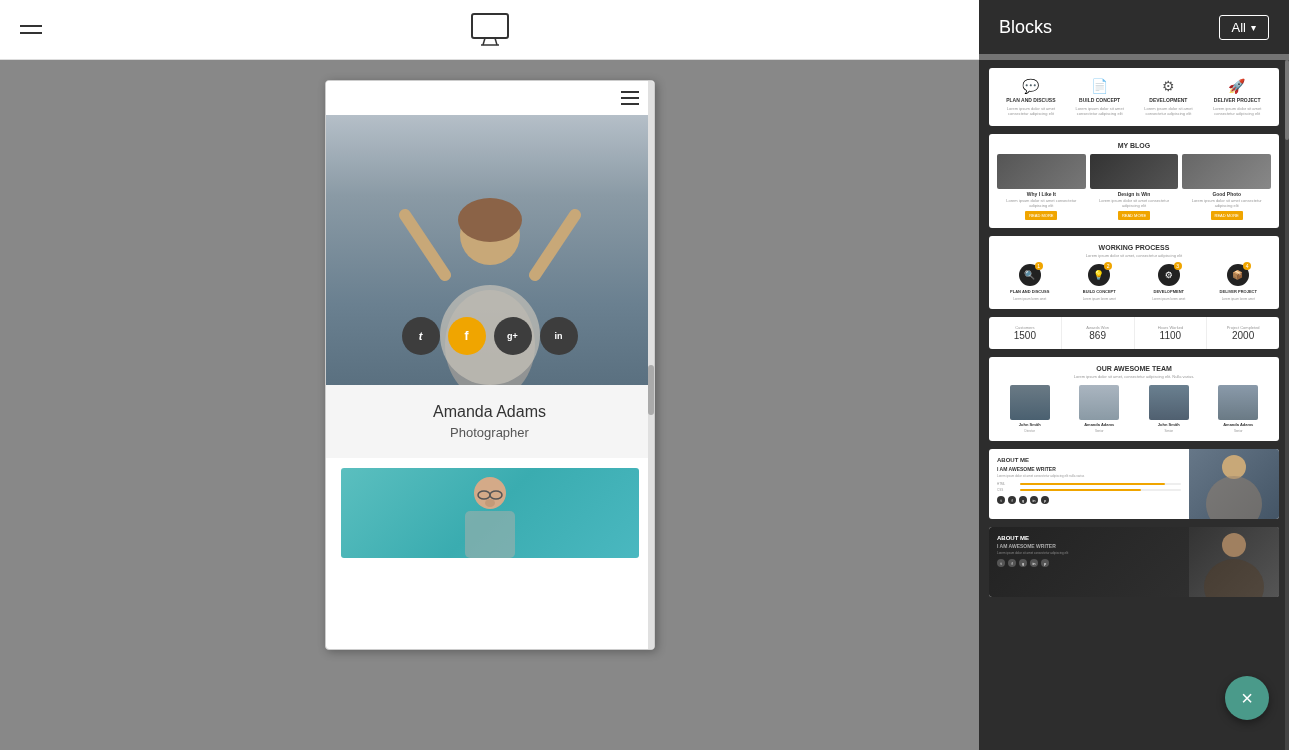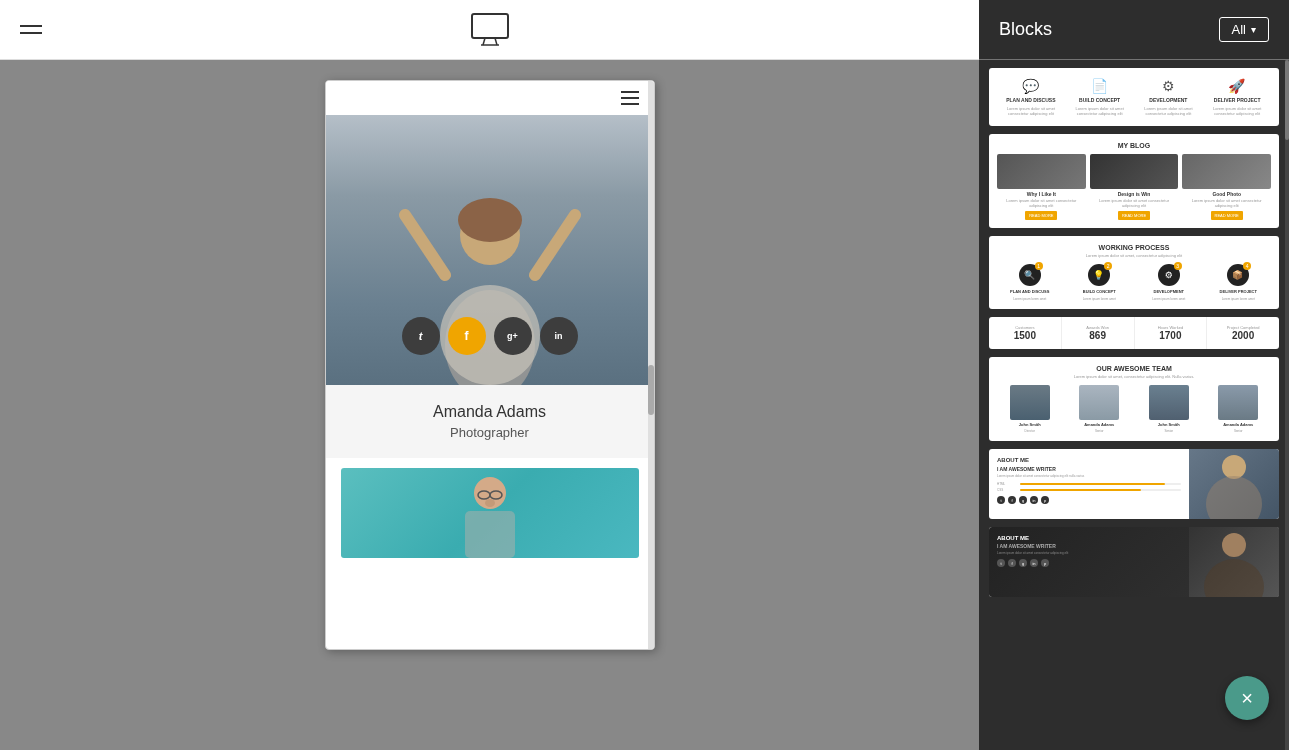--- a/index.html
+++ b/index.html
@@ -180,21 +180,21 @@
       height: 750px;
       overflow: hidden;
     }
 
     .sidebar-header {
       display: flex;
       align-items: center;
       justify-content: space-between;
       padding: 0 20px;
       height: 60px;
-      border-bottom: 1px solid #737373;
+      border-bottom: 6px solid #737373;
       flex-shrink: 0;
     }
 
     .sidebar-title {
       color: #fff;
       font-size: 18px;
       font-weight: 500;
     }
 
     .all-button {
@@ -394,21 +394,21 @@
       text-align: center;
       border-right: 1px solid #eee;
     }
     .block-stat-item:last-child { border-right: none; }
     .block-stat-label {
       font-size: 4px;
       color: #999;
     }
     .block-stat-value {
       font-size: 10px;
-      font-weight: bold;
+      font-weight: normal;
       color: #333;
     }
 
     
     .block-team {
       padding: 8px;
     }
     .block-team-title {
       text-align: center;
       font-size: 7px;
@@ -841,21 +841,21 @@
         <div class="block-stat-item">
           <div class="block-stat-label">Customers</div>
           <div class="block-stat-value">1500</div>
         </div>
         <div class="block-stat-item">
           <div class="block-stat-label">Awards Won</div>
           <div class="block-stat-value">869</div>
         </div>
         <div class="block-stat-item">
           <div class="block-stat-label">Hours Worked</div>
-          <div class="block-stat-value">1700</div>
+          <div class="block-stat-value">1100</div>
         </div>
         <div class="block-stat-item">
           <div class="block-stat-label">Project Completed</div>
           <div class="block-stat-value">2000</div>
         </div>
       </div>
     </div>
 
     <div class="block-card">
       <div class="block-team">

